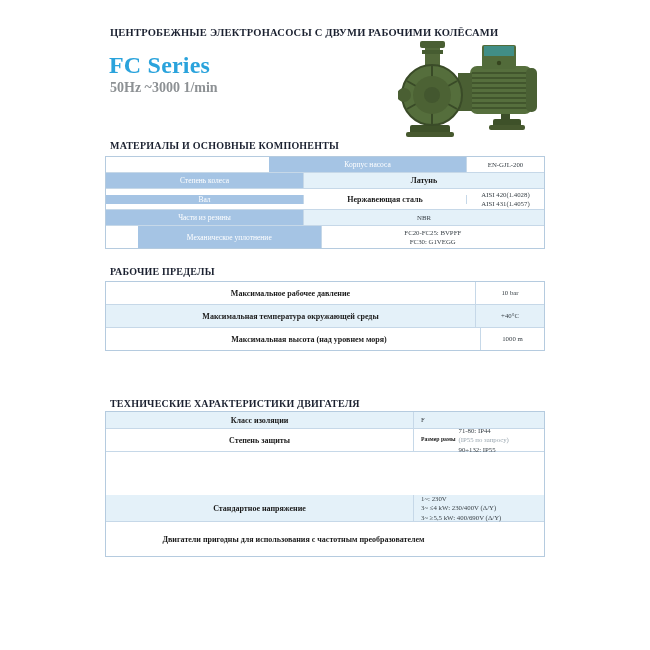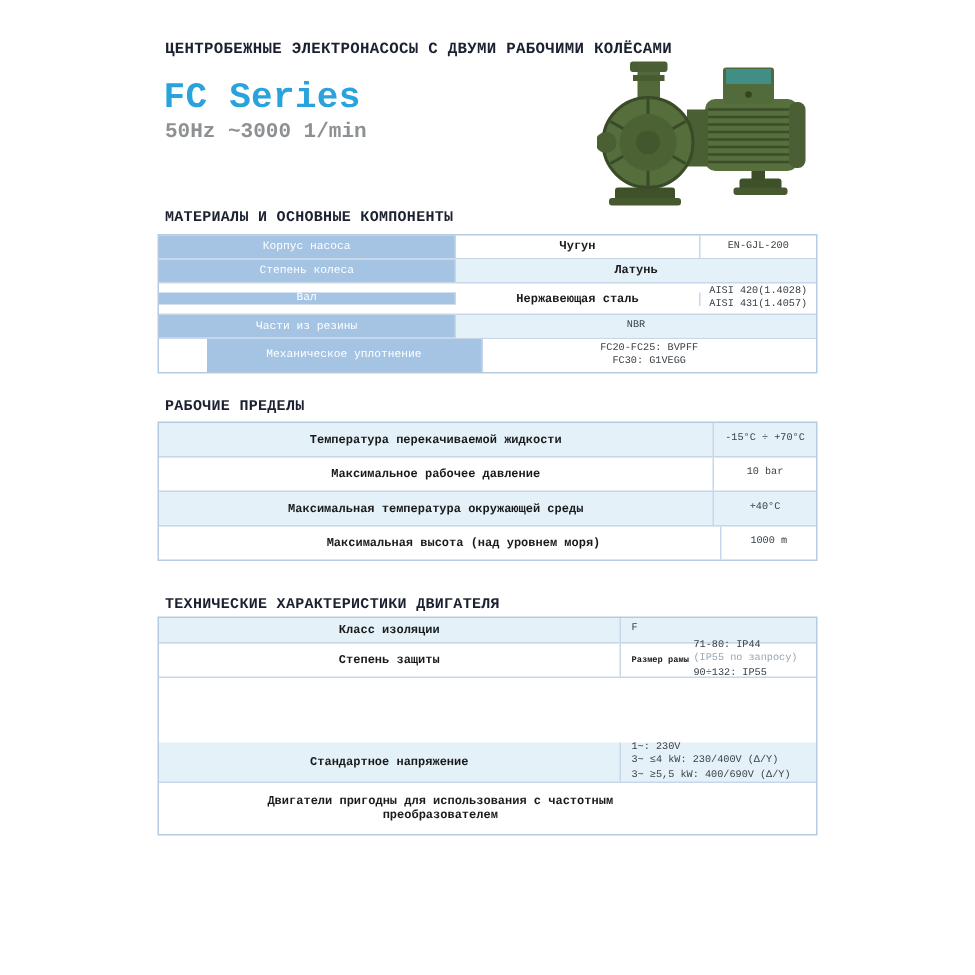--- a/index.html
+++ b/index.html
@@ -1,17 +1,17 @@
 <!DOCTYPE html>
 <html><head>
 <meta charset="utf-8">
 <style>
   html,body{margin:0;padding:0;background:#ffffff;}
   .page{position:relative;width:650px;height:650px;background:#ffffff;overflow:hidden;
-        font-family:Liberation Mono, monospace;color:#1b2130;}
+        font-family:Liberation Serif, serif;color:#1b2130;}
   
   .doc-title{position:absolute;left:110px;top:27px;font-size:10.5px;font-weight:bold;
              color:#1b2130;letter-spacing:.2px;}
   .series-title{position:absolute;left:109px;top:52px;font-size:24px;font-weight:bold;
                 color:#2aa3dc;letter-spacing:.2px;}
   .series-sub{position:absolute;left:110px;top:80px;font-size:14px;font-weight:bold;color:#8d9194;}
   .pump-wrap{position:absolute;left:398px;top:33px;width:155px;height:110px;}
   
   .sec-head{position:absolute;left:110px;font-size:10px;font-weight:bold;color:#1b2130;
             letter-spacing:.2px;}
@@ -95,21 +95,20 @@
       <circle cx="6" cy="62" r="7" fill="#4a5f33"></circle>
 
       <rect x="103" y="81" width="9" height="6" fill="#3c4e29"></rect>
     </svg>
   </div>
 
   <div class="sec-head" style="top:140px">МАТЕРИАЛЫ И ОСНОВНЫЕ КОМПОНЕНТЫ</div>
   <div class="tbl" style="top:156px">
     <div class="row h15">
       <div class="cell t1-c1 lbl-blue">Корпус насоса</div>
-      <div class="cell t1-c2 val-bold">Чугун</div>
       <div class="cell t1-c3 val-sm">EN-GJL-200</div>
     </div>
     <div class="row h15">
       <div class="cell t1-c1 lbl-blue">Степень колеса</div>
       <div class="cell t1-c23 val-bold alt">Латунь</div>
     </div>
     <div class="row h20">
       <div class="cell t1-c1 lbl-blue">Вал</div>
       <div class="cell t1-c2 val-bold">Нержавеющая сталь</div>
       <div class="cell t1-c3 val-sm stack">
@@ -129,24 +128,20 @@
         <span>
           <span>FC20-FC25: BVPFF</span>
           <span>FC30: G1VEGG</span>
         </span>
       </div>
     </div>
   </div>
 
   <div class="sec-head" style="top:266px">РАБОЧИЕ ПРЕДЕЛЫ</div>
   <div class="tbl" style="top:281px">
-    <div class="row h22 alt">
-      <div class="cell t2-c1 lbl-bold">Температура перекачиваемой жидкости</div>
-      <div class="cell t2-c2 val-sm">-15°C ÷ +70°C</div>
-    </div>
     <div class="row h22">
       <div class="cell t2-c1 lbl-bold">Максимальное рабочее давление</div>
       <div class="cell t2-c2 val-sm">10 bar</div>
     </div>
     <div class="row h22 alt">
       <div class="cell t2-c1 lbl-bold">Максимальная температура окружающей среды</div>
       <div class="cell t2-c2 val-sm">+40°C</div>
     </div>
     <div class="row h22">
       <div class="cell t2-c1 lbl-bold">Максимальная высота (над уровнем моря)</div>

